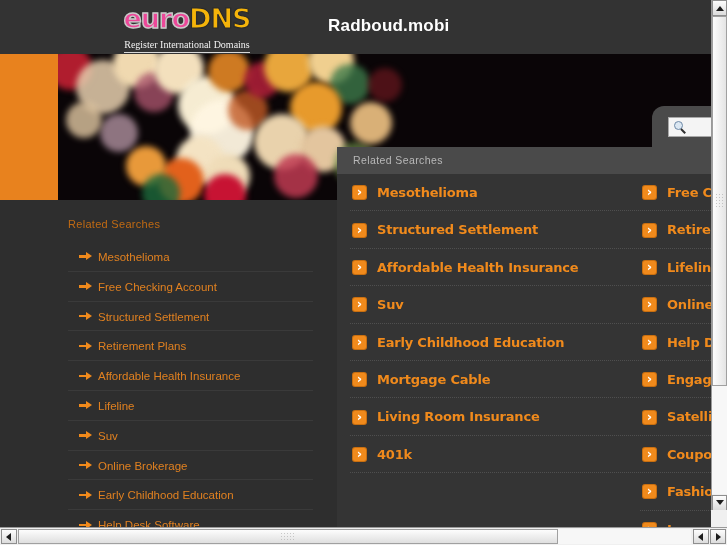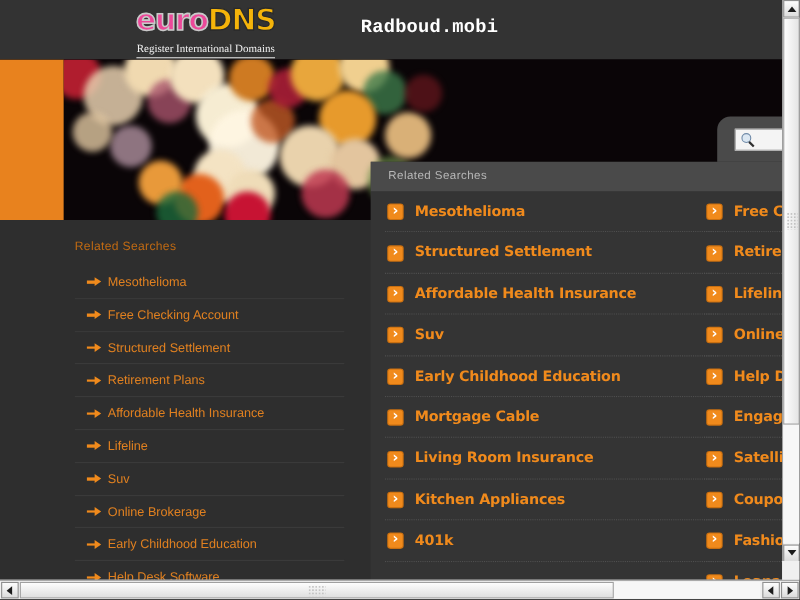--- a/index.html
+++ b/index.html
@@ -68,21 +68,21 @@
     color: #f2f2f2;
     border-bottom: 1px solid #d8d8d8;
     display: inline-block;
     padding-bottom: 1px;
     line-height: 12px;
     white-space: nowrap;
   }
   #site-title {
     position: absolute;
     left: 328px; top: 16px;
-    font-family: Liberation Mono, monospace;
+    font-family: Liberation Sans, sans-serif;
     font-size: 17px;
     font-weight: bold;
     color: #ffffff;
     letter-spacing: 0.2px;
   }
 
   
   #banner {
     position: absolute;
     left: 0; top: 54px;
@@ -531,21 +531,20 @@
       </div>
       <div id="overlay-body">
         <div class="ov-col" id="ov-col-left">
             <div class="ov-item"><span class="ov-icon"></span><span class="ov-label">Mesothelioma</span></div>
             <div class="ov-item"><span class="ov-icon"></span><span class="ov-label">Structured Settlement</span></div>
             <div class="ov-item"><span class="ov-icon"></span><span class="ov-label">Affordable Health Insurance</span></div>
             <div class="ov-item"><span class="ov-icon"></span><span class="ov-label">Suv</span></div>
             <div class="ov-item"><span class="ov-icon"></span><span class="ov-label">Early Childhood Education</span></div>
             <div class="ov-item"><span class="ov-icon"></span><span class="ov-label">Mortgage Cable</span></div>
             <div class="ov-item"><span class="ov-icon"></span><span class="ov-label">Living Room Insurance</span></div>
-            <div class="ov-item"><span class="ov-icon"></span><span class="ov-label">Kitchen Appliances</span></div>
             <div class="ov-item"><span class="ov-icon"></span><span class="ov-label">401k</span></div>
           </div>
         <div class="ov-col" id="ov-col-right">
             <div class="ov-item"><span class="ov-icon"></span><span class="ov-label">Free Checking Account</span></div>
             <div class="ov-item"><span class="ov-icon"></span><span class="ov-label">Retirement Plans</span></div>
             <div class="ov-item"><span class="ov-icon"></span><span class="ov-label">Lifeline</span></div>
             <div class="ov-item"><span class="ov-icon"></span><span class="ov-label">Online Brokerage</span></div>
             <div class="ov-item"><span class="ov-icon"></span><span class="ov-label">Help Desk Software</span></div>
             <div class="ov-item"><span class="ov-icon"></span><span class="ov-label">Engagement Rings</span></div>
             <div class="ov-item"><span class="ov-icon"></span><span class="ov-label">Satellite TV</span></div>

